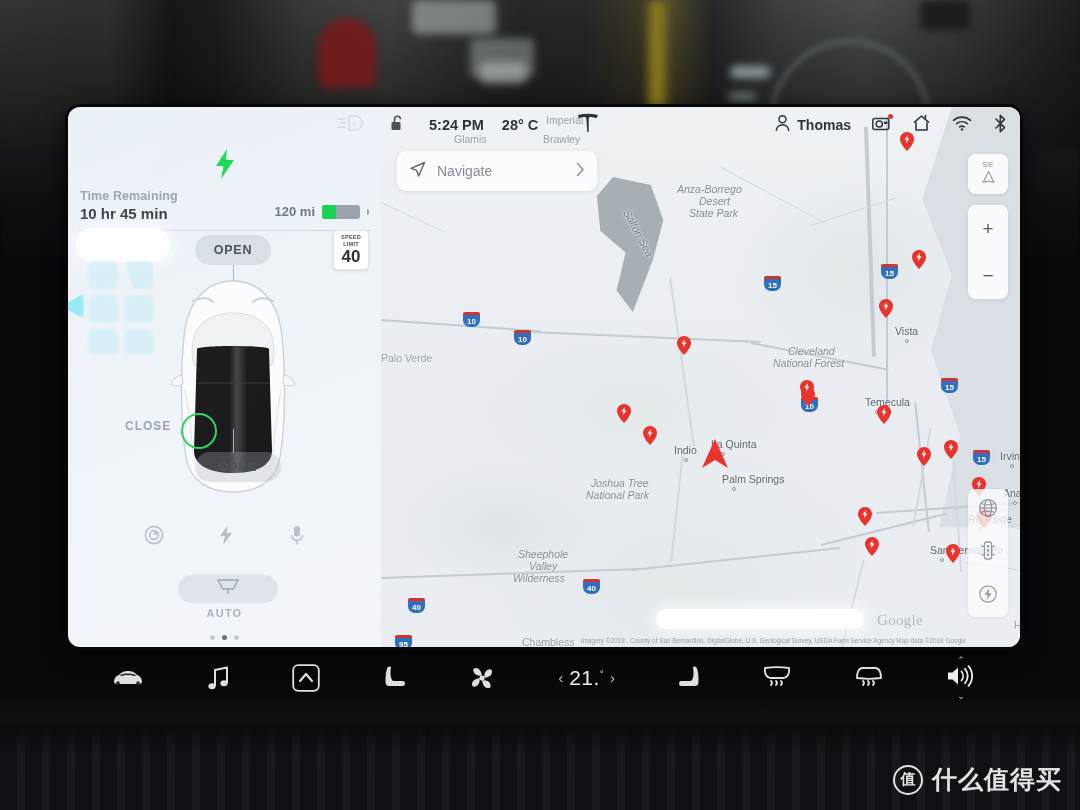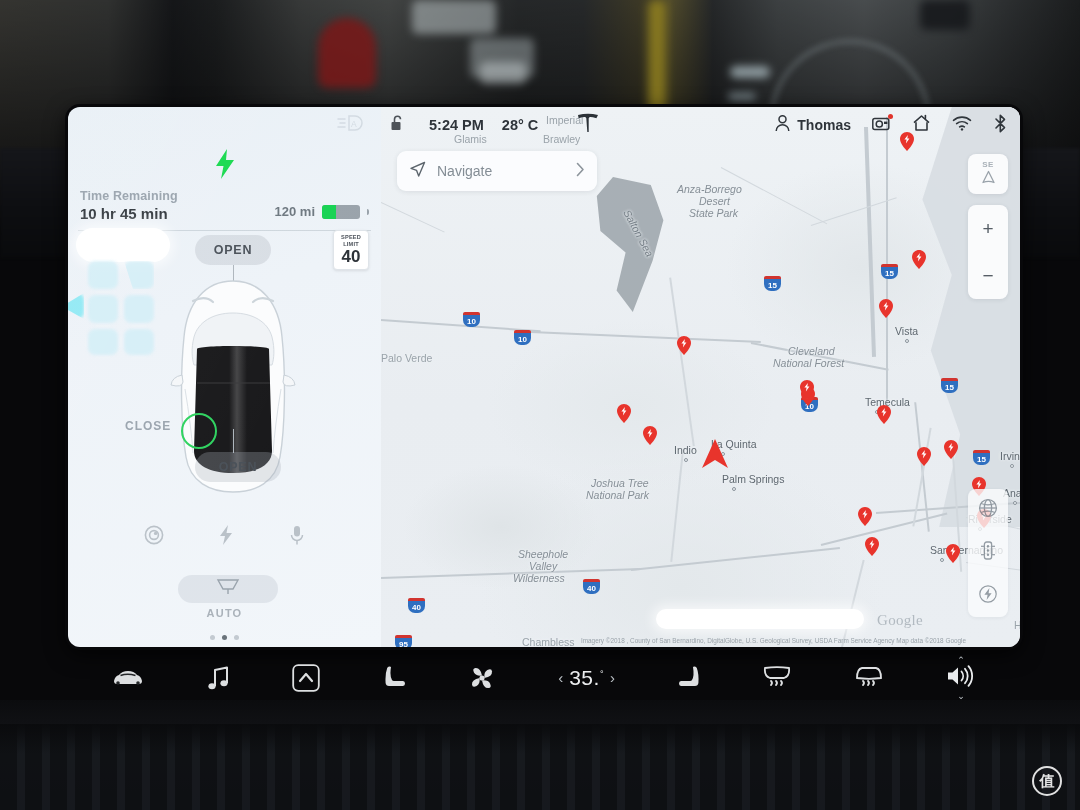--- a/index.html
+++ b/index.html
@@ -763,21 +763,21 @@
         <circle cx="13" cy="13" r="2.6" fill="#e9ebed"></circle>
         <path d="M13 10.6 q-1.5 -8 -6.5 -7.6 q-3.5 0.3 -1.5 4.6 q1.7 3.6 8 3 Z" fill="#e9ebed"></path>
         <path d="M15.4 13 q8 -1.5 7.6 -6.5 q-0.3 -3.5 -4.6 -1.5 q-3.6 1.7 -3 8 Z" fill="#e9ebed"></path>
         <path d="M13 15.4 q1.5 8 6.5 7.6 q3.5 -0.3 1.5 -4.6 q-1.7 -3.6 -8 -3 Z" fill="#e9ebed"></path>
         <path d="M10.6 13 q-8 1.5 -7.6 6.5 q0.3 3.5 4.6 1.5 q3.6 -1.7 3 -8 Z" fill="#e9ebed"></path>
       </svg>
     </span>
 
     <span class="temp-ctl">
       <span class="chev">‹</span>
-      <span class="temp-val"><span>35.</span><span class="temp-deg">°</span></span>
+      <span class="temp-val"><span>21.</span><span class="temp-deg">°</span></span>
       <span class="chev">›</span>
     </span>
 
     <span class="tb-item">
       <svg width="22" height="26" viewBox="0 0 22 26">
         <path d="M15 2 q1.5 9 -1 13 q-0.5 1 -2 1 H3 q-2 0 -2 2.6 q0 2.4 2 2.4 h14 q3 0 3.4 -3 q0.6 -9 -1.6 -15 q-0.6 -1.6 -2 -1.6 q-1.9 0 -1.8 0.6 Z" fill="#e9ebed"></path>
       </svg>
     </span>
     <span class="tb-item">
       <svg width="28" height="24" viewBox="0 0 28 24">
@@ -806,14 +806,15 @@
     </span>
   </div>
 
   <div class="dash-bottom">
     <div class="vent"></div>
     <div class="vent-shade"></div>
   </div>
 
   <div id="watermark">
     <span class="wm-badge">值</span>
+    <span class="wm-text">什么值得买</span>
   </div>
 </div>
 
 </body></html>

